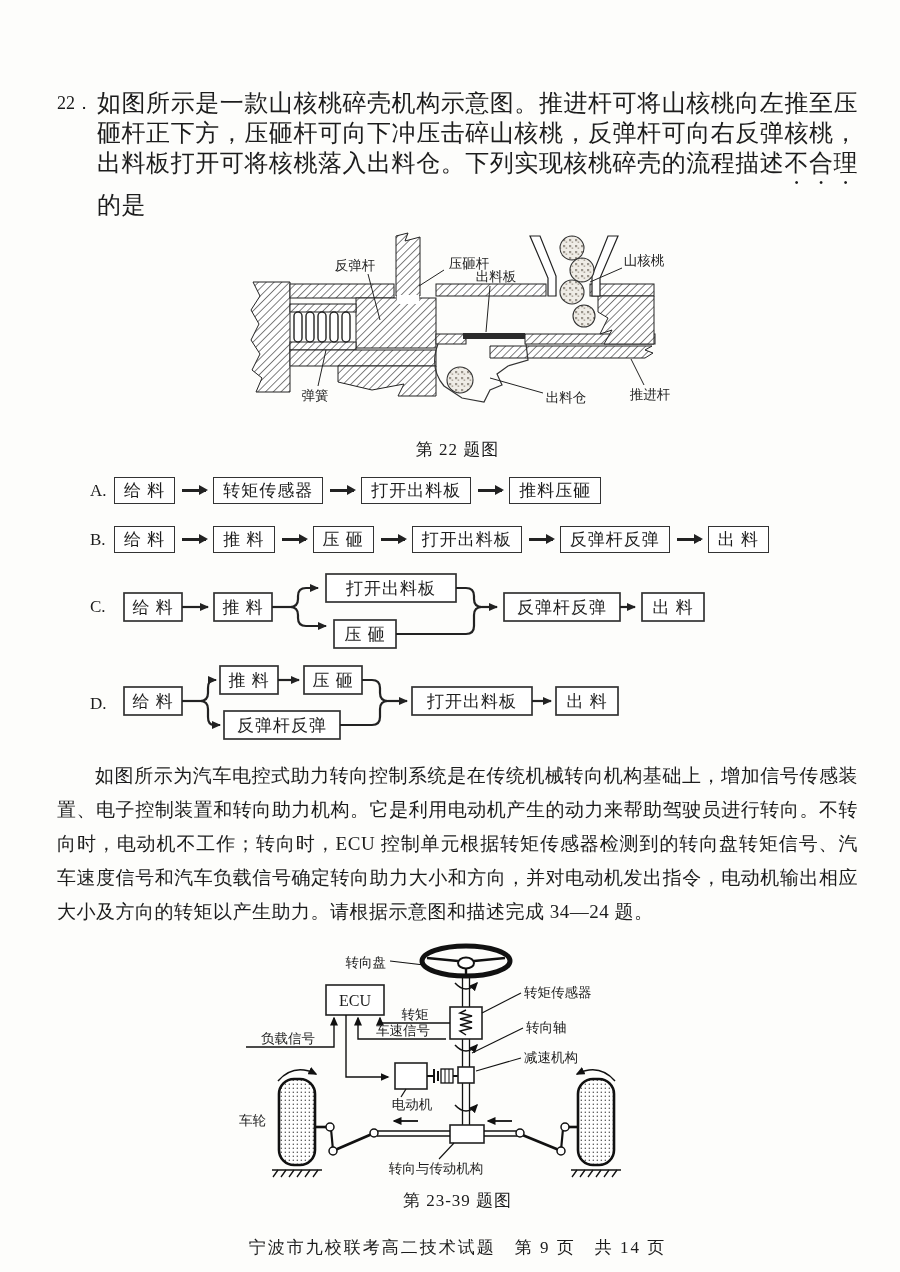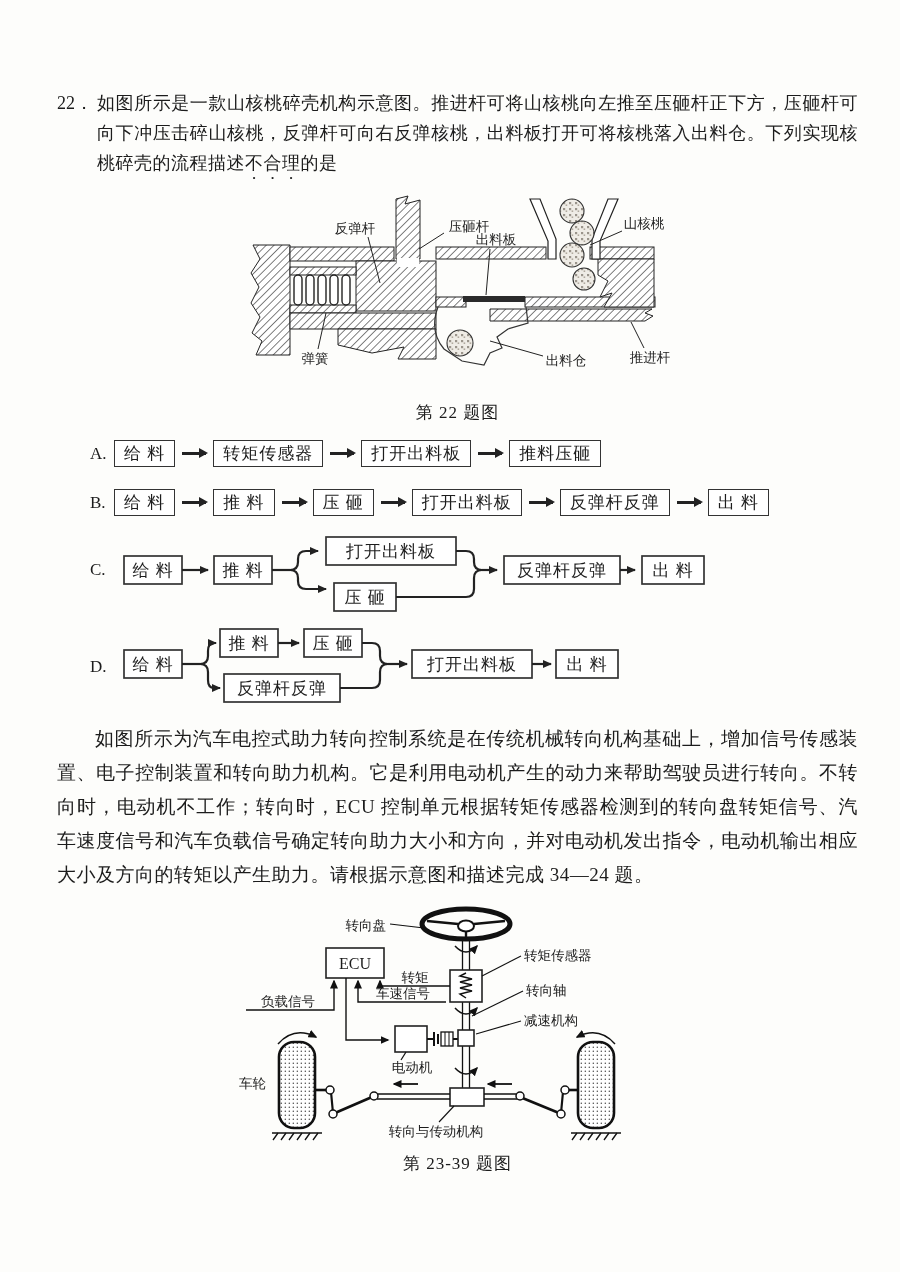--- a/index.html
+++ b/index.html
@@ -6,21 +6,21 @@
   body{
     width:900px; min-height:1272px;
     background:#fdfdfb; color:#1c1c1c;
     font-family:"Liberation Serif","DejaVu Serif",serif;
   }
   .page{ box-sizing:border-box; width:900px; min-height:1272px; padding:88px 42px 20px 57px; }
 
   
   .q-row{ display:flex; align-items:flex-start; }
   .q-num{ flex:0 0 40px; font-size:18px; line-height:30px; }
-  .q-text{ flex:1; font-size:18px; line-height:30px; letter-spacing:.5px; text-align:justify; }
+  .q-text{ flex:1; font-size:24px; line-height:30px; letter-spacing:.5px; text-align:justify; }
   .emph{ -webkit-text-emphasis:filled dot #1c1c1c; text-emphasis:filled dot #1c1c1c;
          -webkit-text-emphasis-position:under right; text-emphasis-position:under right; }
 
   
   figure{ margin:0; text-align:center; }
   .fig22{ margin-top:12px; }
   .fig23{ margin-top:2px; }
   figcaption{ font-size:17px; margin-top:2px; letter-spacing:1px; }
   svg text{ font-family:"Liberation Serif","DejaVu Serif",serif; fill:#1c1c1c; }
 
@@ -360,14 +360,15 @@
         <path d="M349,239 l-5,7 M357,239 l-5,7 M365,239 l-5,7 M373,239 l-5,7 M381,239 l-5,7 M389,239 l-5,7" fill="none"></path>
       </g>
       <text x="11" y="194" font-size="13.5">车轮</text>
 
       <line x1="226" y1="212" x2="211" y2="228" stroke="#111" stroke-width="1.1"></line>
       <text x="208" y="242" text-anchor="middle" font-size="13.5">转向与传动机构</text>
     </svg>
     <figcaption>第 23-39 题图</figcaption>
   </figure>
 
+  <div class="footer">宁波市九校联考高二技术试题　第 9 页　共 14 页</div>
 
 </div>
 
 </body></html>

